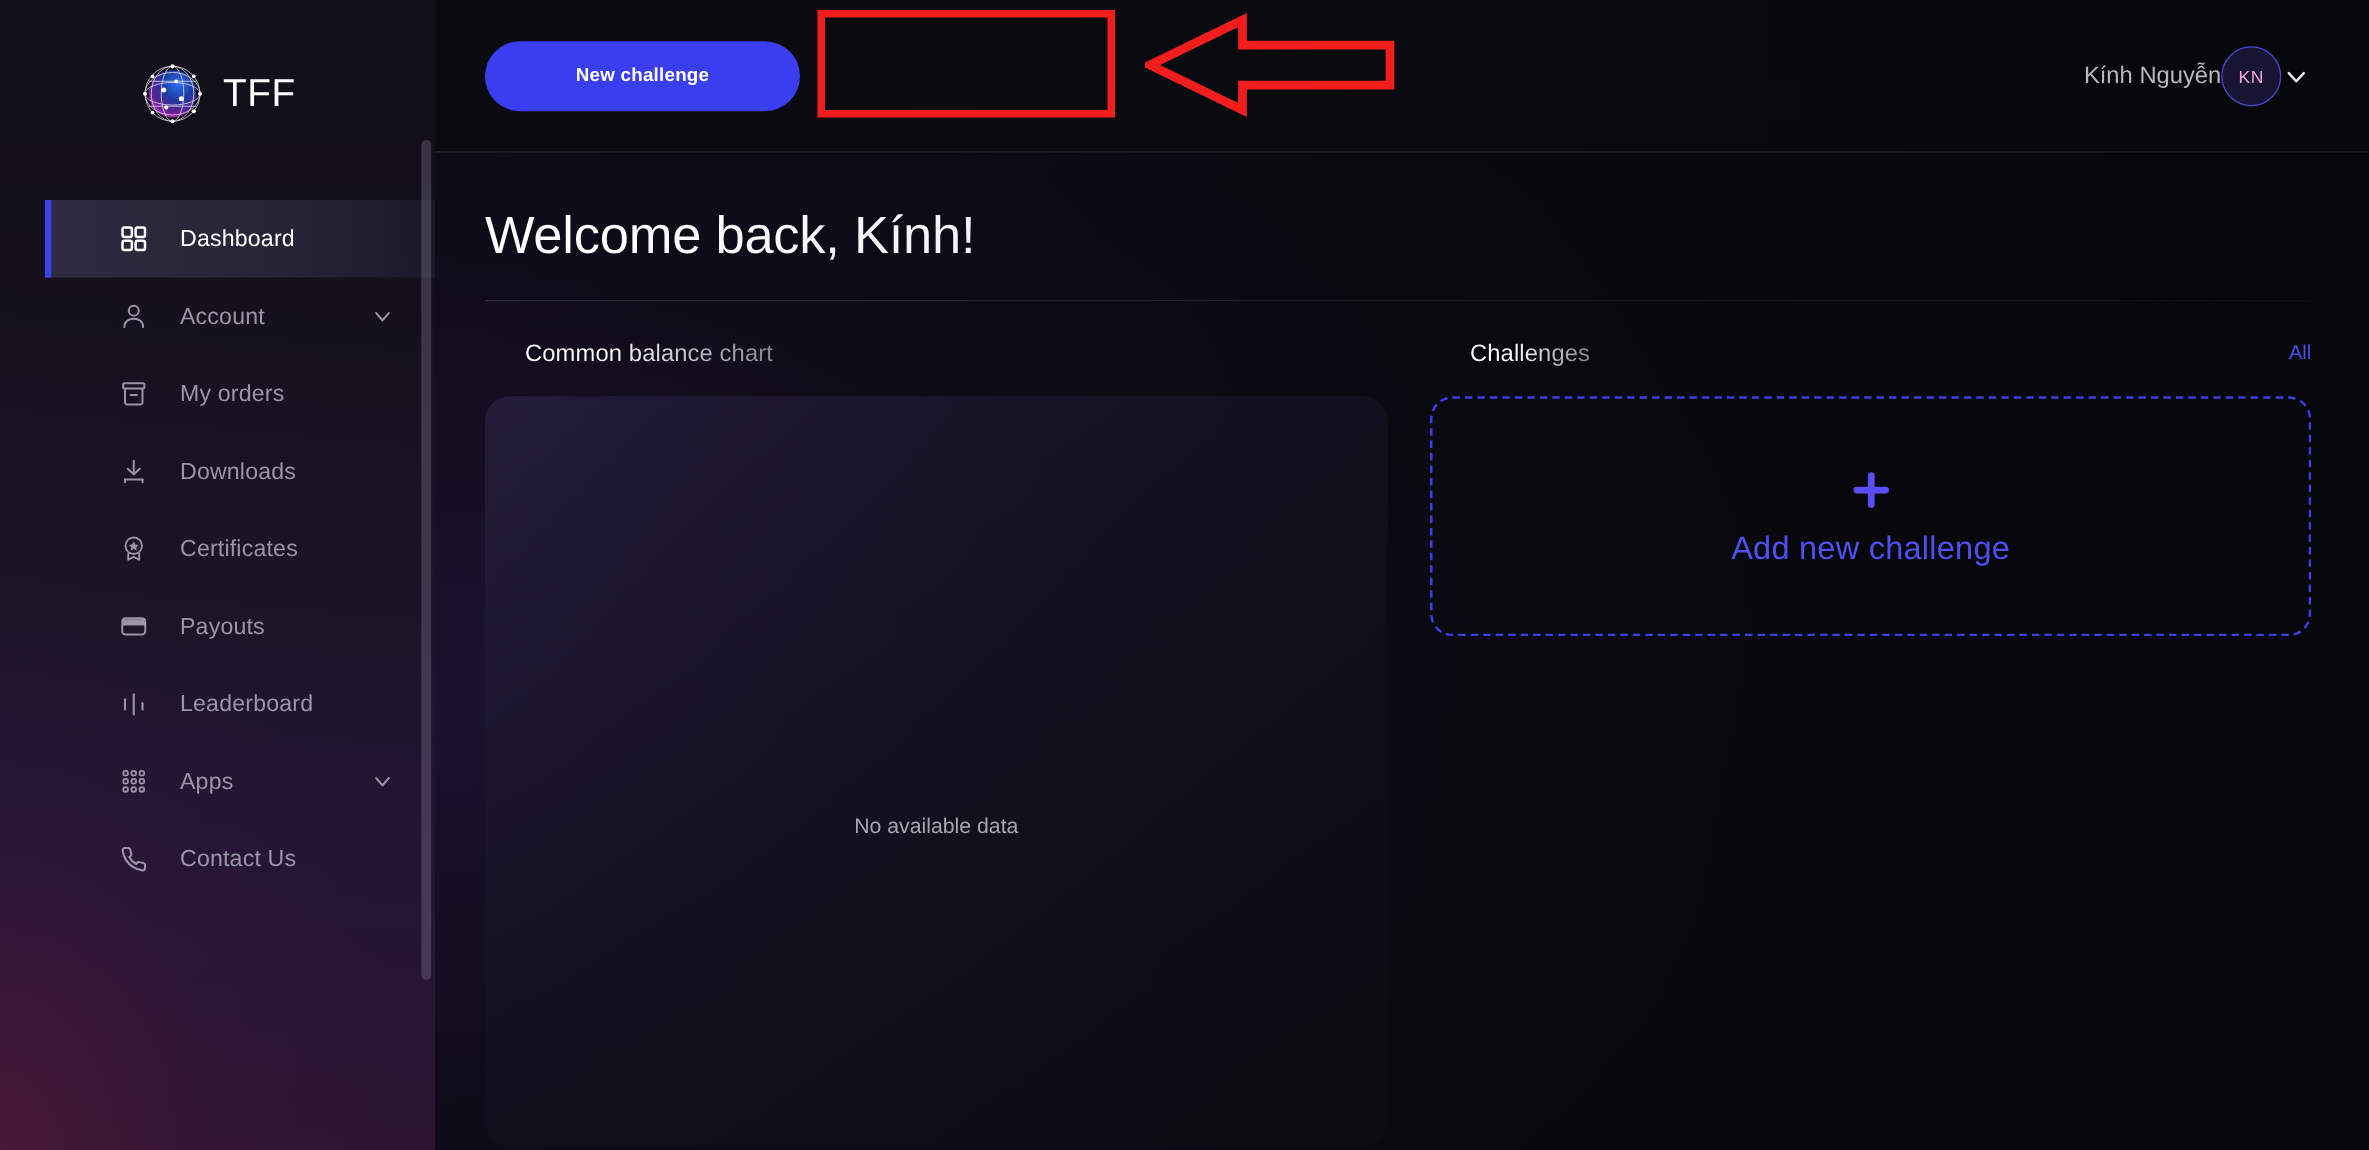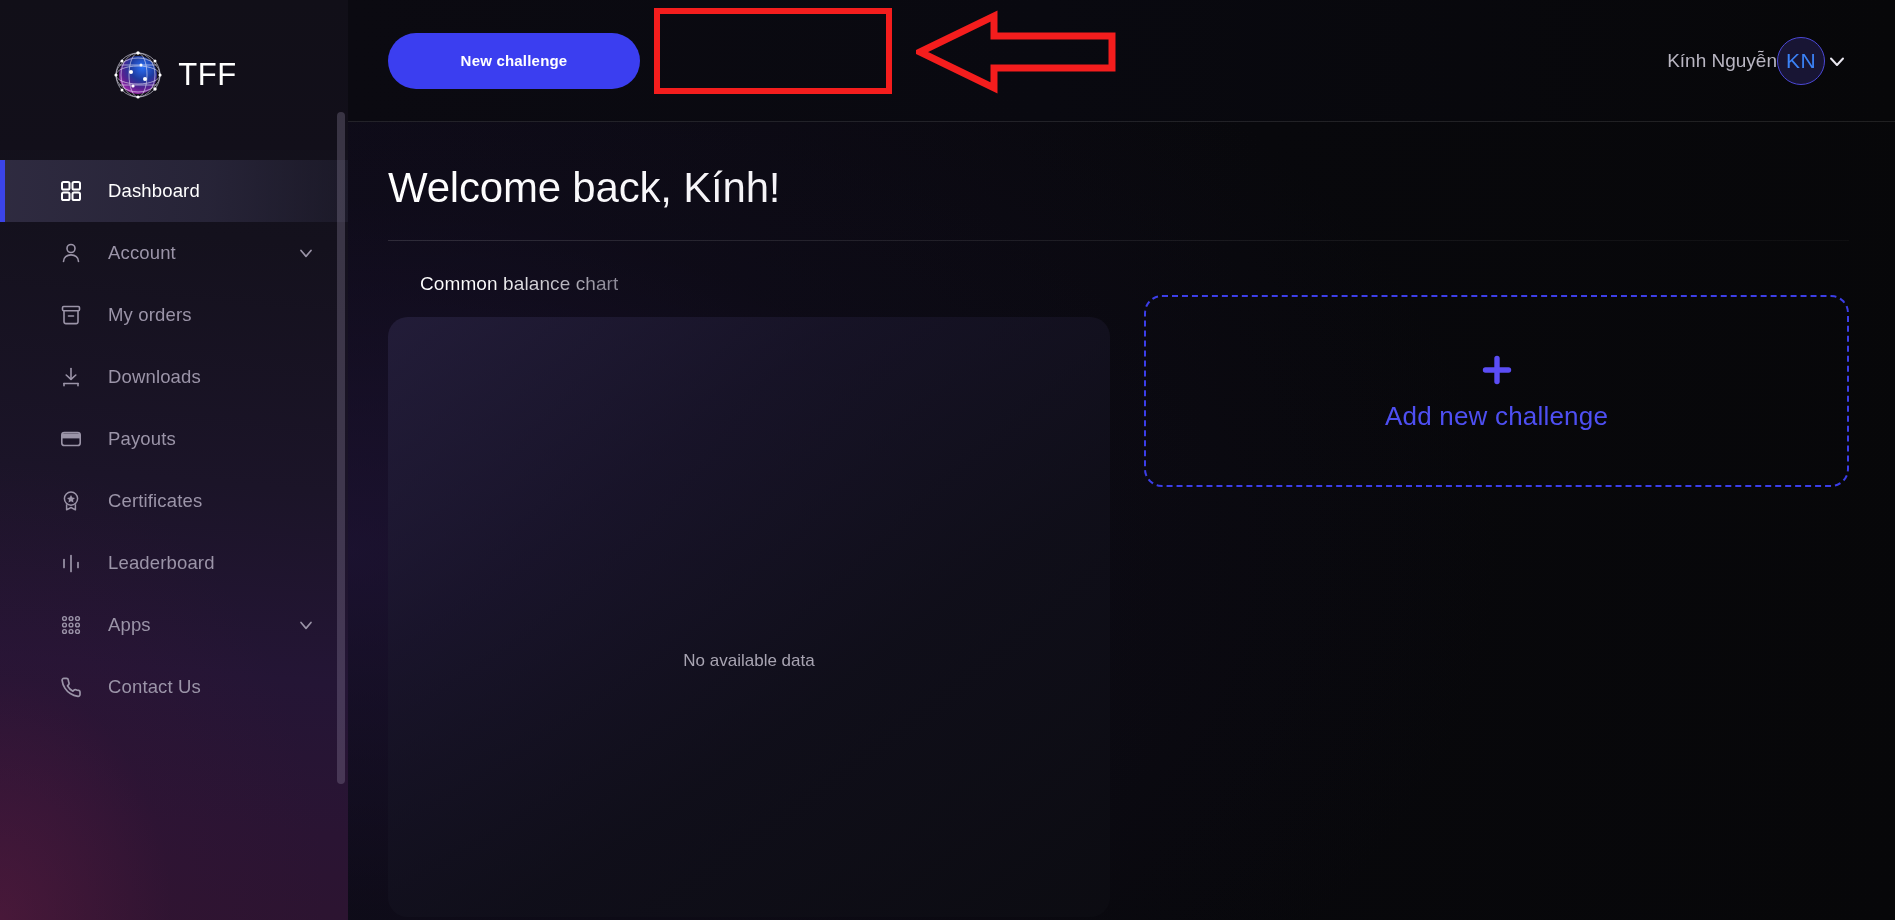--- a/index.html
+++ b/index.html
@@ -24,21 +24,21 @@
     height:150px;
     display:flex; align-items:center; justify-content:center;
     gap:13px;
     background:linear-gradient(180deg,#110f18 0%, #120f1a 100%);
   }
   .logo-mark { width:54px; height:54px; flex:0 0 54px; position:relative; }
   .logo-text {
     font-size:31px; color:#ffffff; letter-spacing:.5px; font-weight:400;
   }
 
-  .nav { padding-top:10px; }
+  .nav { padding-top:10px;margin-left:36px; }
   .nav-item {
     position:relative;
     display:flex; align-items:center;
     height:62px;
     padding-left:58px;
     color:#9b94a8;
     font-size:18.5px;
     letter-spacing:.15px;
     cursor:pointer;
     user-select:none;
@@ -97,21 +97,21 @@
     margin-left:auto;
     display:flex; align-items:center; 
     cursor:pointer;
   }
   .user-name { color:#b9b6c2; font-size:19px; }
   .avatar {
     width:48px; height:48px; border-radius:50%;
     background:#181534;
     border:1.6px solid #4b48d6;
     display:flex; align-items:center; justify-content:center;
-    color:#3b82f6; font-size:21px; letter-spacing:.5px;
+    color:#f9a8d4; font-size:14px; letter-spacing:.5px;
   }
   .chev-user { width:24px; height:24px; display:flex; align-items:center; justify-content:center; }
 
   .content { padding:42px 46px 0 40px; }
   .welcome {
     font-size:42px; font-weight:400; letter-spacing:-.2px;
     background:linear-gradient(92deg,#ffffff 0%, #f2f0f5 32%, #a09daa 78%, #8e8b98 100%);
     -webkit-background-clip:text; background-clip:text; color:transparent;
     padding-bottom:6px;
   }
@@ -269,38 +269,38 @@
             <polyline points="7.2 10 12 14.4 16.8 10"></polyline>
             <path d="M5 18.5h14"></path>
             <path d="M5 18.5v2.2M19 18.5v2.2"></path>
           </svg>
         </span>
         <span>Downloads</span>
       </div>
 
       <div class="nav-item">
         <span class="ic">
+          <svg width="24" height="24" viewBox="0 0 24 24" fill="none" stroke="#9b94a8" stroke-width="1.5" stroke-linejoin="round">
+            <circle cx="12" cy="9.6" r="6.6"></circle>
+            <polygon points="12,6 13.3,8.5 16,8.9 14,10.8 14.5,13.5 12,12.2 9.5,13.5 10,10.8 8,8.9 10.7,8.5" fill="#9b94a8" stroke="none"></polygon>
+            <path d="M7.6 15.2v5.6l4.4-2.3 4.4 2.3v-5.6"></path>
+          </svg>
+        </span>
+        <span>Certificates</span>
+      </div>
+
+      <div class="nav-item">
+        <span class="ic">
           <svg width="24" height="24" viewBox="0 0 24 24" fill="none" stroke="#9b94a8" stroke-width="1.6" stroke-linejoin="round">
             <rect x="2.8" y="5.5" width="18.4" height="13" rx="2.6"></rect>
             <path d="M2.8 10.6h18.4" stroke-width="1.6"></path>
             <path d="M2.8 6.4h18.4v4.2H2.8z" fill="#9b94a8" stroke="none"></path>
           </svg>
         </span>
         <span>Payouts</span>
-      </div>
-
-      <div class="nav-item">
-        <span class="ic">
-          <svg width="24" height="24" viewBox="0 0 24 24" fill="none" stroke="#9b94a8" stroke-width="1.5" stroke-linejoin="round">
-            <circle cx="12" cy="9.6" r="6.6"></circle>
-            <polygon points="12,6 13.3,8.5 16,8.9 14,10.8 14.5,13.5 12,12.2 9.5,13.5 10,10.8 8,8.9 10.7,8.5" fill="#9b94a8" stroke="none"></polygon>
-            <path d="M7.6 15.2v5.6l4.4-2.3 4.4 2.3v-5.6"></path>
-          </svg>
-        </span>
-        <span>Certificates</span>
       </div>
 
       <div class="nav-item">
         <span class="ic">
           <svg width="24" height="24" viewBox="0 0 24 24" fill="none" stroke="#9b94a8" stroke-width="1.7" stroke-linecap="round">
             <path d="M5 8.5v8"></path>
             <path d="M12 4.5v16"></path>
             <path d="M19 11.5v5"></path>
           </svg>
         </span>
@@ -368,20 +368,24 @@
         <div class="col-left">
           <div class="sec-head">
             <span class="section-title">Common balance chart</span>
           </div>
           <div class="chart-panel">
             <div class="chart-empty">No available data</div>
           </div>
         </div>
 
         <div class="col-right">
+          <div class="sec-head">
+            <span class="section-title">Challenges</span>
+            <span class="all-link">All</span>
+          </div>
 
           <div class="add-challenge">
             <span class="plus-icon">
               <svg width="38" height="38" viewBox="0 0 38 38" fill="none" stroke="#5b4df5" stroke-width="5.4" stroke-linecap="round">
                 <path d="M19 7.5v23"></path>
                 <path d="M7.5 19h23"></path>
               </svg>
             </span>
             <span class="add-label">Add new challenge</span>
           </div>

